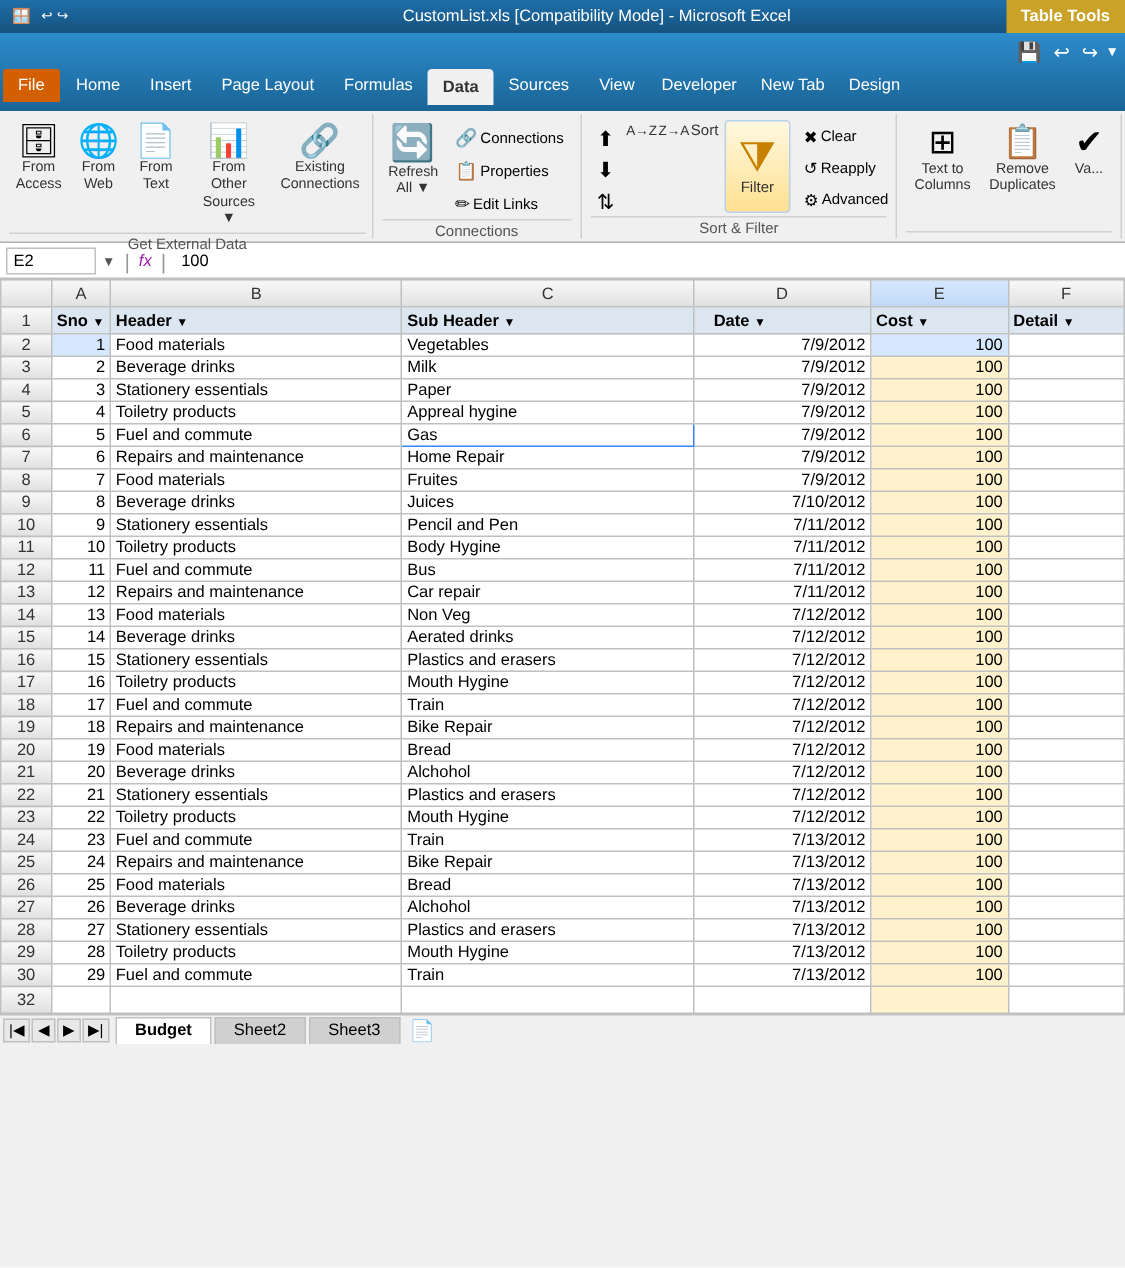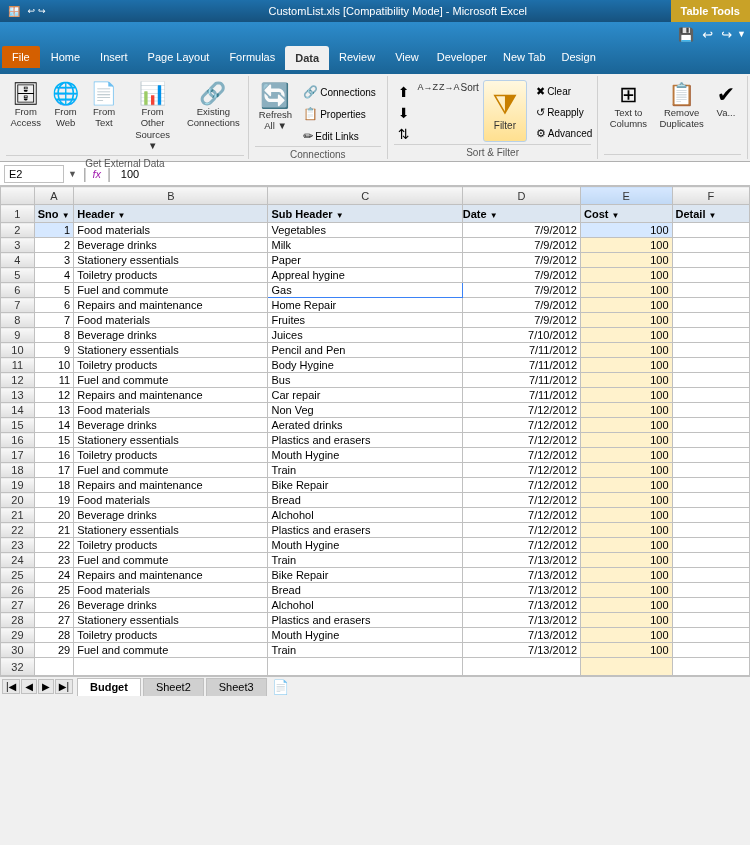--- a/index.html
+++ b/index.html
@@ -27,21 +27,21 @@
     <span style="color:white;font-size:9px;cursor:pointer;">▼</span>
   </div>
 
   <div style="display:flex; height:28px; align-items:flex-start; padding:0 2px; width:100%;">
     <button style="padding:3px 10px;cursor:pointer;font-size:11px;color:white;border:none;background:#d45f00;height:22px;border-radius:2px 2px 0 0;margin-right:1px;">File</button>
     <button style="padding:3px 10px;cursor:pointer;font-size:11px;color:white;border:none;background:none;height:22px;">Home</button>
     <button style="padding:3px 10px;cursor:pointer;font-size:11px;color:white;border:none;background:none;height:22px;">Insert</button>
     <button style="padding:3px 10px;cursor:pointer;font-size:11px;color:white;border:none;background:none;height:22px;">Page Layout</button>
     <button style="padding:3px 10px;cursor:pointer;font-size:11px;color:white;border:none;background:none;height:22px;">Formulas</button>
     <button style="padding:3px 10px;cursor:pointer;font-size:11px;color:#333;border:none;background:#f0f0f0;height:24px;border-radius:3px 3px 0 0;font-weight:bold;">Data</button>
-    <button style="padding:3px 10px;cursor:pointer;font-size:11px;color:white;border:none;background:none;height:22px;">Review</button>
+    <button style="padding:3px 10px;cursor:pointer;font-size:11px;color:white;border:none;background:none;height:22px;">Sources</button>
     <button style="padding:3px 10px;cursor:pointer;font-size:11px;color:white;border:none;background:none;height:22px;">View</button>
     <button style="padding:3px 8px;cursor:pointer;font-size:11px;color:white;border:none;background:none;height:22px;">Developer</button>
     <button style="padding:3px 8px;cursor:pointer;font-size:11px;color:white;border:none;background:none;height:22px;">New Tab</button>
     <button style="padding:3px 8px;cursor:pointer;font-size:11px;color:white;border:none;background:none;height:22px;">Design</button>
   </div>
 </div>
 
 <div style="background:#f0f0f0; border-bottom:1px solid #b0b0b0; display:flex; height:88px; padding:2px; align-items:stretch;">
 
   <div style="display:flex; flex-direction:column; border-right:1px solid #d0d0d0; padding:2px 4px; min-width:170px;">
@@ -188,21 +188,21 @@
         <th style="background:linear-gradient(to bottom,#f8f8f8,#e0e0e0);border:1px solid #c0c0c0;text-align:center;font-weight:normal;color:#333;height:18px;font-size:11px;">D</th>
         <th style="background:linear-gradient(to bottom,#d6e8ff,#c0d8f5);border:1px solid #c0c0c0;text-align:center;font-weight:normal;color:#333;height:18px;font-size:11px;">E</th>
         <th style="background:linear-gradient(to bottom,#f8f8f8,#e0e0e0);border:1px solid #c0c0c0;text-align:center;font-weight:normal;color:#333;height:18px;font-size:11px;">F</th>
       </tr>
 
       <tr>
         <td style="background:linear-gradient(to bottom,#f8f8f8,#e0e0e0);border:1px solid #c0c0c0;text-align:center;color:#333;font-size:11px;">1</td>
         <td style="background:#dce6f1;border:1px solid #c0c0c0;font-weight:bold;padding:1px 3px;height:18px;">Sno <span style="font-size:8px;">▼</span></td>
         <td style="background:#dce6f1;border:1px solid #c0c0c0;font-weight:bold;padding:1px 3px;height:18px;">Header <span style="font-size:8px;">▼</span></td>
         <td style="background:#dce6f1;border:1px solid #c0c0c0;font-weight:bold;padding:1px 3px;height:18px;">Sub Header <span style="font-size:8px;">▼</span></td>
-        <td style="background:#dce6f1;border:1px solid #c0c0c0;font-weight:bold;padding:1px 0;height:18px;">Date <span style="font-size:8px;">▼</span></td>
+        <td style="background:#dce6f1;border:1px solid #c0c0c0;font-weight:bold;padding:1px 13px;height:18px;">Date <span style="font-size:8px;">▼</span></td>
         <td style="background:#dce6f1;border:1px solid #c0c0c0;font-weight:bold;padding:1px 3px;height:18px;">Cost <span style="font-size:8px;">▼</span></td>
         <td style="background:#dce6f1;border:1px solid #c0c0c0;font-weight:bold;padding:1px 3px;height:18px;">Detail <span style="font-size:8px;">▼</span></td>
       </tr>
     </thead>
     <tbody id="spreadsheet-body">
     <tr>
     <td style="background:linear-gradient(to bottom,#f8f8f8,#e0e0e0);border:1px solid #c0c0c0;text-align:center;color:#333;font-size:11px;">2</td>
     <td style="border:1px solid #c0c0c0;padding:1px 3px;text-align:right;background:#d6e8ff;">1</td>
     <td style="border:1px solid #c0c0c0;padding:1px 3px;">Food materials</td>
     <td style="border:1px solid #c0c0c0;padding:1px 3px;">Vegetables</td>

